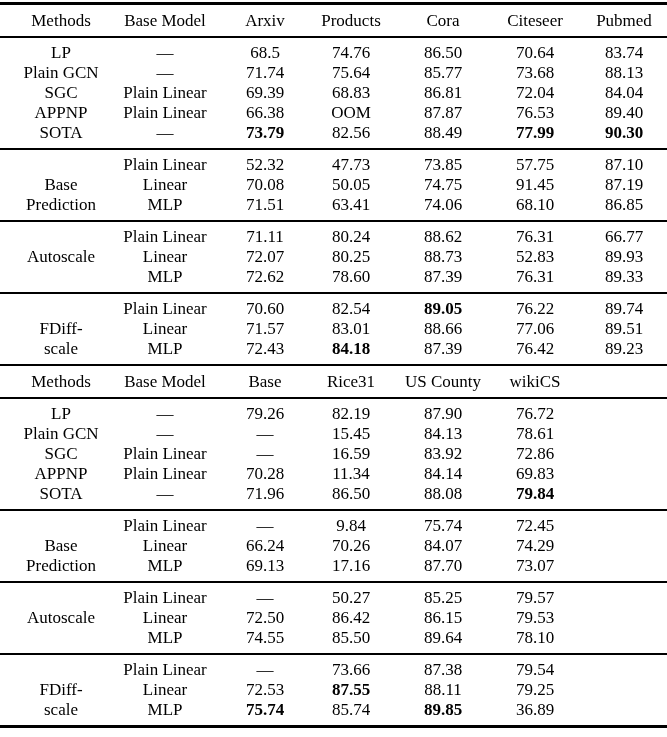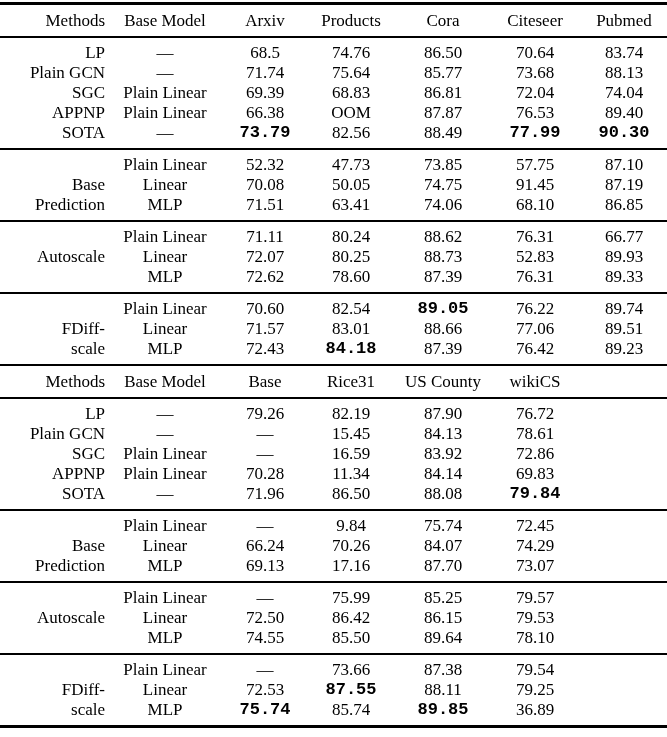--- a/index.html
+++ b/index.html
@@ -41,26 +41,25 @@
     align-items: center;
   }
   .cell {
     font-size: 17px;
     line-height: 20px;
     text-align: center;
     white-space: nowrap;
     overflow: visible;
   }
   .cell.c0 {
-    text-align: right;
+    text-align: center;
     padding-left: 17px;
   }
   .cell.bold {
     font-weight: 700;
-    font-family: Liberation Mono, monospace;
   }
 </style>
 </head>
 <body>
 
 <div id="table-root">
     <div class="rule thick"></div>
     <div class="row header-row">
       <div class="cell c0">Methods</div>
       <div class="cell c1">Base Model</div>
@@ -90,21 +89,21 @@
         <div class="cell c5">73.68</div>
         <div class="cell c6">88.13</div>
       </div>
       <div class="row">
         <div class="cell c0">SGC</div>
         <div class="cell c1">Plain Linear</div>
         <div class="cell c2">69.39</div>
         <div class="cell c3">68.83</div>
         <div class="cell c4">86.81</div>
         <div class="cell c5">72.04</div>
-        <div class="cell c6">74.04</div>
+        <div class="cell c6">84.04</div>
       </div>
       <div class="row">
         <div class="cell c0">APPNP</div>
         <div class="cell c1">Plain Linear</div>
         <div class="cell c2">66.38</div>
         <div class="cell c3">OOM</div>
         <div class="cell c4">87.87</div>
         <div class="cell c5">76.53</div>
         <div class="cell c6">89.40</div>
       </div>
@@ -295,21 +294,21 @@
         <div class="cell c5">73.07</div>
         <div class="cell c6"></div>
       </div>
     </div>
     <div class="rule thin"></div>
     <div class="group">
       <div class="row">
         <div class="cell c0"></div>
         <div class="cell c1">Plain Linear</div>
         <div class="cell c2">—</div>
-        <div class="cell c3">75.99</div>
+        <div class="cell c3">50.27</div>
         <div class="cell c4">85.25</div>
         <div class="cell c5">79.57</div>
         <div class="cell c6"></div>
       </div>
       <div class="row">
         <div class="cell c0">Autoscale</div>
         <div class="cell c1">Linear</div>
         <div class="cell c2">72.50</div>
         <div class="cell c3">86.42</div>
         <div class="cell c4">86.15</div>

